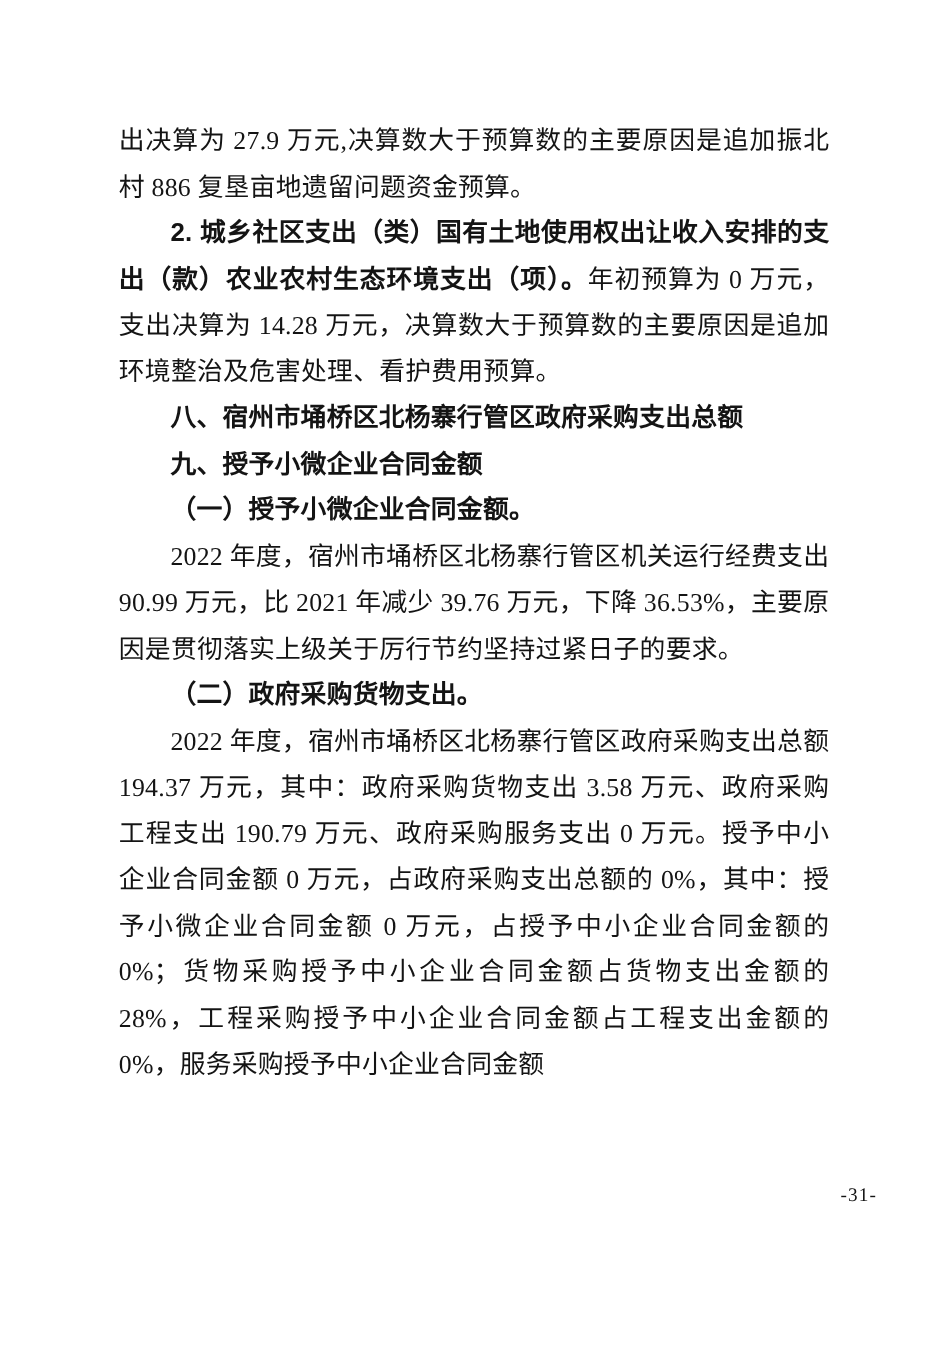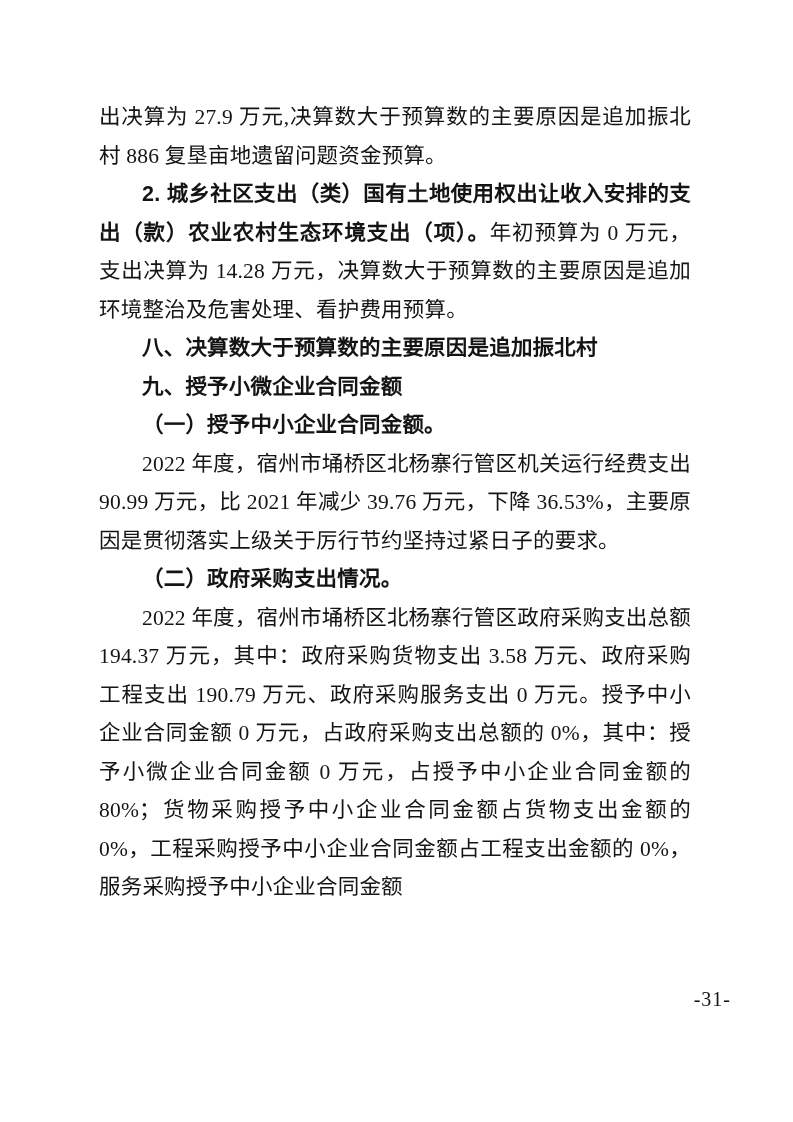--- a/index.html
+++ b/index.html
@@ -49,33 +49,33 @@
   }
   .lead {
     font-family: "Liberation Sans", "DejaVu Sans", sans-serif;
     font-weight: 700;
   }
   .page-number {
     position: absolute;
     top: 988px;
     right: 106px;
     font-family: "Liberation Serif", "DejaVu Serif", serif;
-    font-size: 20px;
+    font-size: 16px;
     color: #141414;
     letter-spacing: 1px;
   }
 </style>
 </head>
 <body>
 
 <div class="page">
   <div class="content">
       <p class="para">出决算为 27.9 万元,决算数大于预算数的主要原因是追加振北村 886 复垦亩地遗留问题资金预算。</p>
       <p class="para indent"><span class="lead">2. 城乡社区支出（类）国有土地使用权出让收入安排的支出（款）农业农村生态环境支出（项）。</span>年初预算为 0 万元，支出决算为 14.28 万元，决算数大于预算数的主要原因是追加环境整治及危害处理、看护费用预算。</p>
-      <p class="para heading indent">八、决算数大于预算数的主要原因是追加振北村</p>
+      <p class="para heading indent">八、宿州市埇桥区北杨寨行管区政府采购支出总额</p>
       <p class="para heading indent">九、授予小微企业合同金额</p>
-      <p class="para heading indent">（一）授予中小企业合同金额。</p>
+      <p class="para heading indent">（一）授予小微企业合同金额。</p>
       <p class="para indent">2022 年度，宿州市埇桥区北杨寨行管区机关运行经费支出 90.99 万元，比 2021 年减少 39.76 万元，下降 36.53%，主要原因是贯彻落实上级关于厉行节约坚持过紧日子的要求。</p>
-      <p class="para heading indent">（二）政府采购支出情况。</p>
-      <p class="para indent">2022 年度，宿州市埇桥区北杨寨行管区政府采购支出总额 194.37 万元，其中：政府采购货物支出 3.58 万元、政府采购工程支出 190.79 万元、政府采购服务支出 0 万元。授予中小企业合同金额 0 万元，占政府采购支出总额的 0%，其中：授予小微企业合同金额 0 万元，占授予中小企业合同金额的 80%；货物采购授予中小企业合同金额占货物支出金额的 0%，工程采购授予中小企业合同金额占工程支出金额的 0%，服务采购授予中小企业合同金额</p>
+      <p class="para heading indent">（二）政府采购货物支出。</p>
+      <p class="para indent">2022 年度，宿州市埇桥区北杨寨行管区政府采购支出总额 194.37 万元，其中：政府采购货物支出 3.58 万元、政府采购工程支出 190.79 万元、政府采购服务支出 0 万元。授予中小企业合同金额 0 万元，占政府采购支出总额的 0%，其中：授予小微企业合同金额 0 万元，占授予中小企业合同金额的 0%；货物采购授予中小企业合同金额占货物支出金额的 28%，工程采购授予中小企业合同金额占工程支出金额的 0%，服务采购授予中小企业合同金额</p>
     </div>
   <div class="page-number">-31-</div>
 </div>
 
 </body></html>

